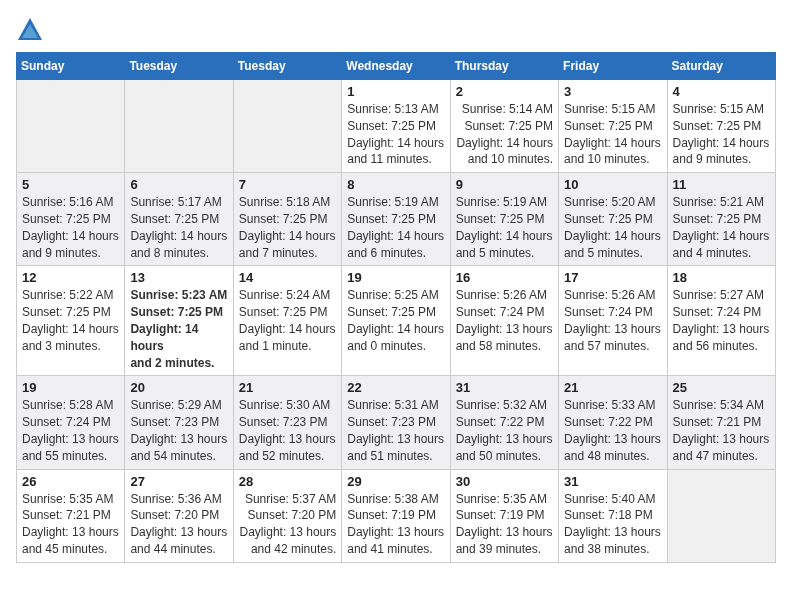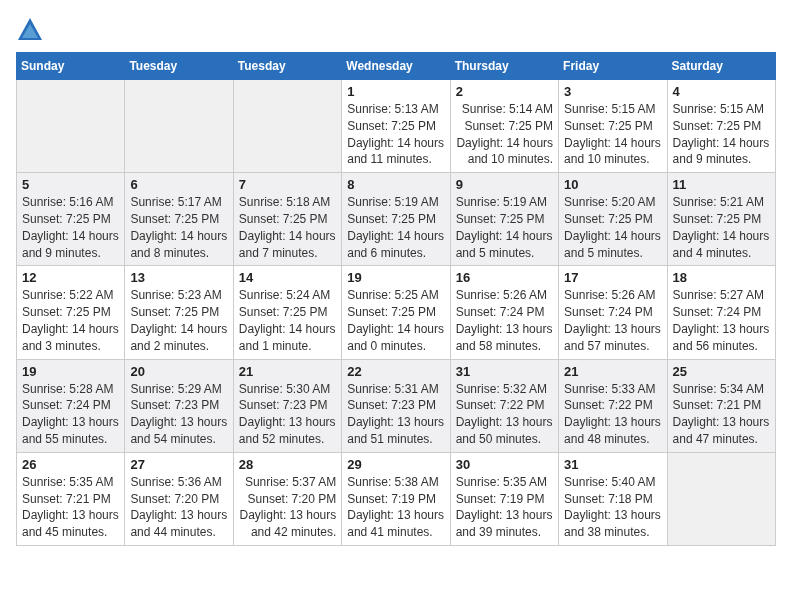--- a/index.html
+++ b/index.html
@@ -219,21 +219,21 @@
       <tr>
         <td>
           <div class="day-number">12</div>
           <div class="day-info" style="white-space: pre-line;">Sunrise: 5:22 AM
 Sunset: 7:25 PM
 Daylight: 14 hours
 and 3 minutes.</div>
         </td>
         <td>
           <div class="day-number">13</div>
-          <div class="day-info" style="white-space: pre-line;">Sunrise: 5:23 AM
+          <div class="day-info" style="white-space: pre-line; font-weight: bold;">Sunrise: 5:23 AM
 Sunset: 7:25 PM
 Daylight: 14 hours
 and 2 minutes.</div>
         </td>
         <td>
           <div class="day-number">14</div>
           <div class="day-info" style="white-space: pre-line;">Sunrise: 5:24 AM
 Sunset: 7:25 PM
 Daylight: 14 hours
 and 1 minute.</div>

